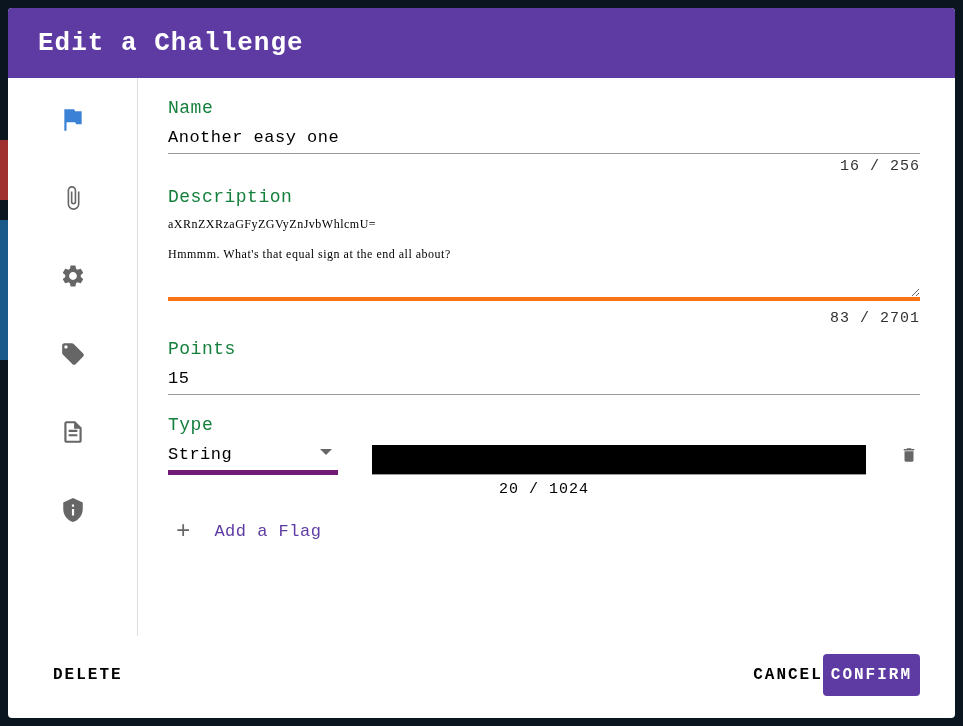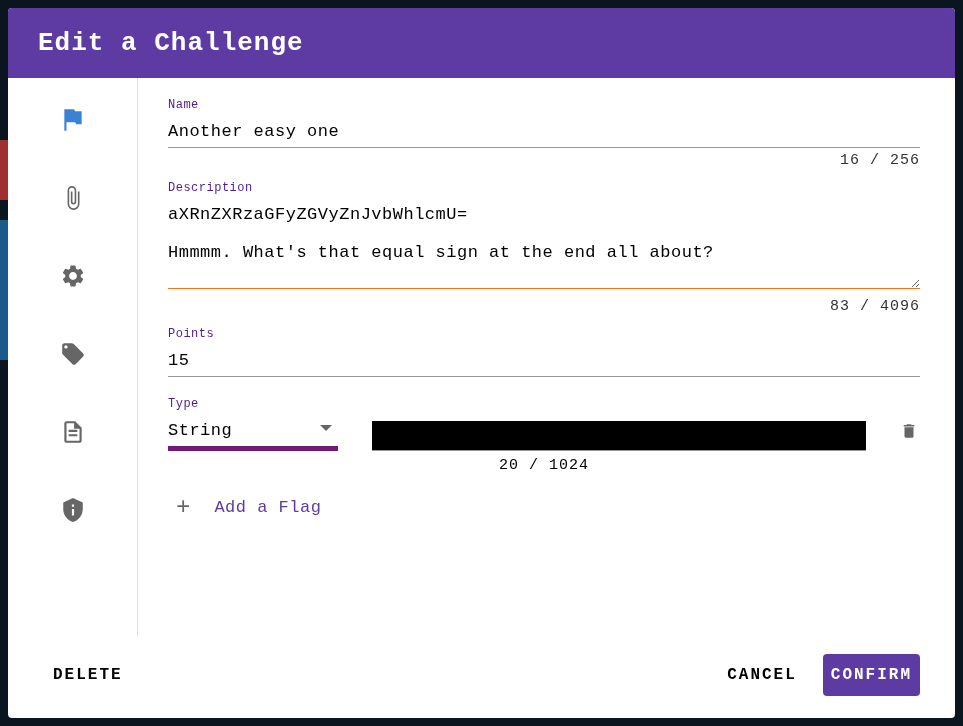--- a/index.html
+++ b/index.html
@@ -86,43 +86,43 @@
     }
     .content {
       flex: 1;
       padding: 20px 35px 20px 30px;
       overflow-y: auto;
     }
     .field {
       margin-bottom: 12px;
     }
     .field-label {
-      font-size: 12px;
-      color: #4c1d95;
+      font-size: 18px;
+      color: #15803d;
       margin-bottom: 4px;
       letter-spacing: 0.5px;
     }
     .field-input {
       width: 100%;
       border: none;
       border-bottom: 1px solid #999;
       padding: 6px 0;
       font-size: 17px;
       font-family: 'Courier New', monospace;
       outline: none;
       background: transparent;
       letter-spacing: 0.5px;
     }
     .field-textarea {
       width: 100%;
       border: none;
-      border-bottom: 1px solid #f97316;
+      border-bottom: 4px solid #f97316;
       padding: 6px 0;
-      font-size: 17px;
-      font-family: Liberation Mono, monospace;
+      font-size: 12px;
+      font-family: Liberation Serif, serif;
       outline: none;
       background: transparent;
       resize: vertical;
       height: 90px;
       letter-spacing: 0.5px;
       overflow-y: scroll;
     }
     .field-textarea::-webkit-scrollbar {
       width: 18px;
     }
@@ -226,21 +226,20 @@
     }
     .footer-delete {
       font-size: 16px;
       font-weight: bold;
       letter-spacing: 2px;
       cursor: pointer;
       color: #000;
     }
     .footer-right {
       display: flex;
-      gap: 26px;
       align-items: center;
     }
     .footer-cancel {
       font-size: 16px;
       font-weight: bold;
       letter-spacing: 2px;
       cursor: pointer;
       color: #000;
     }
     .footer-confirm {
@@ -316,21 +315,21 @@
         <div class="field-label">Name</div>
         <input class="field-input" value="Another easy one" style="">
         <div class="field-counter">16 / 256</div>
       </div>
 
       <div class="field">
         <div class="field-label">Description</div>
         <textarea class="field-textarea" style="">aXRnZXRzaGFyZGVyZnJvbWhlcmU=
 
 Hmmmm. What's that equal sign at the end all about?</textarea>
-        <div class="field-counter">83 / 4096</div>
+        <div class="field-counter">83 / 2701</div>
       </div>
 
       <div class="field">
         <div class="field-label">Points</div>
         <input class="field-input" value="15" style="">
       </div>
 
       <div class="flag-row">
         <div class="flag-type">
           <div class="field-label">Type</div>

